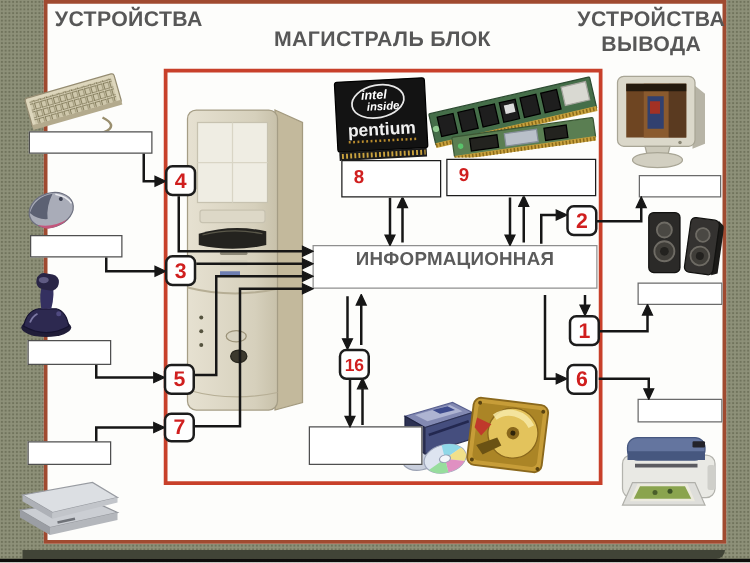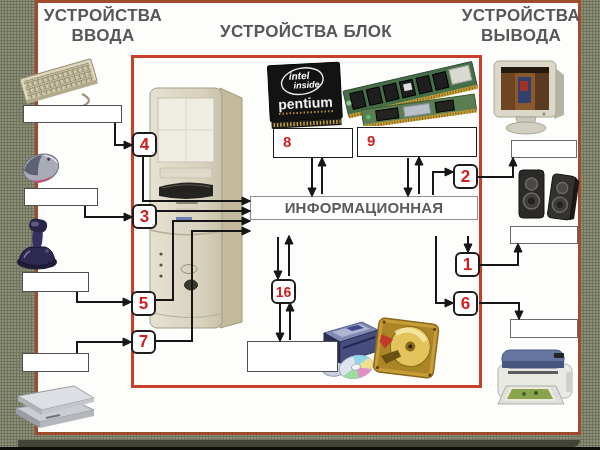--- a/index.html
+++ b/index.html
@@ -22,21 +22,21 @@
   .dev{position:absolute;}
   .slot{position:absolute;background:#fff;border:1px solid #4f4f4f;box-sizing:border-box;}
   .slot-keyboard{left:23px;top:105px;width:99px;height:18px;}
   .slot-mouse{left:24px;top:188px;width:74px;height:18px;}
   .slot-joystick{left:22px;top:272px;width:67px;height:20px;}
   .slot-scanner{left:22px;top:353px;width:67px;height:19px;}
   .slot-monitor{left:511px;top:140px;width:66px;height:18px;border-color:#6a6a6a;}
   .slot-speakers{left:510px;top:226px;width:68px;height:18px;border-color:#6a6a6a;}
   .slot-printer{left:510px;top:319px;width:68px;height:19px;border-color:#6a6a6a;}
   .slot-storage{left:247px;top:341px;width:91px;height:31px;}
-  .bus{position:absolute;left:250px;top:196px;width:228px;height:24px;background:#fff;border:1px solid #8f8f8f;
+  .bus{position:absolute;left:250px;top:196px;width:228px;height:35px;background:#fff;border:1px solid #8f8f8f;
        box-sizing:border-box;color:#5b5b5b;font-weight:bold;font-size:15px;line-height:17px;text-align:center;padding-top:2px;letter-spacing:.2px;}
   .badge{position:absolute;width:25px;height:25px;background:#fff;border:2px solid #1c1c1c;border-radius:6px;
          color:#d01f1f;font-weight:bold;font-size:17px;display:flex;align-items:center;justify-content:center;box-sizing:border-box;}
   .b1{left:455px;top:252px;}
   .b2{left:453px;top:164px;}
   .b3{left:132px;top:204px;}
   .b4{left:132px;top:132px;}
   .b5{left:131px;top:291px;}
   .b6{left:453px;top:291px;}
   .b7{left:131px;top:330px;height:24px;}
@@ -53,24 +53,23 @@
 </head>
 <body>
 
 <div class="slide">
   <div class="paper"></div>
   <div class="swoosh"></div>
   <div class="bstrip"></div>
 
   <div class="hdr hdr-in">
     <span>УСТРОЙСТВА</span>
-    <span>ВВОДА</span>
   </div>
   <div class="hdr hdr-sys">
-    <span>УСТРОЙСТВА БЛОК</span>
+    <span>МАГИСТРАЛЬ БЛОК</span>
   </div>
   <div class="hdr hdr-out">
     <span>УСТРОЙСТВА</span>
     <span>ВЫВОДА</span>
   </div>
 
   <div class="frame"></div>
 
   <svg class="dev" style="left:18px;top:54px" width="84" height="56" viewBox="0 0 84 56">
     <defs>

